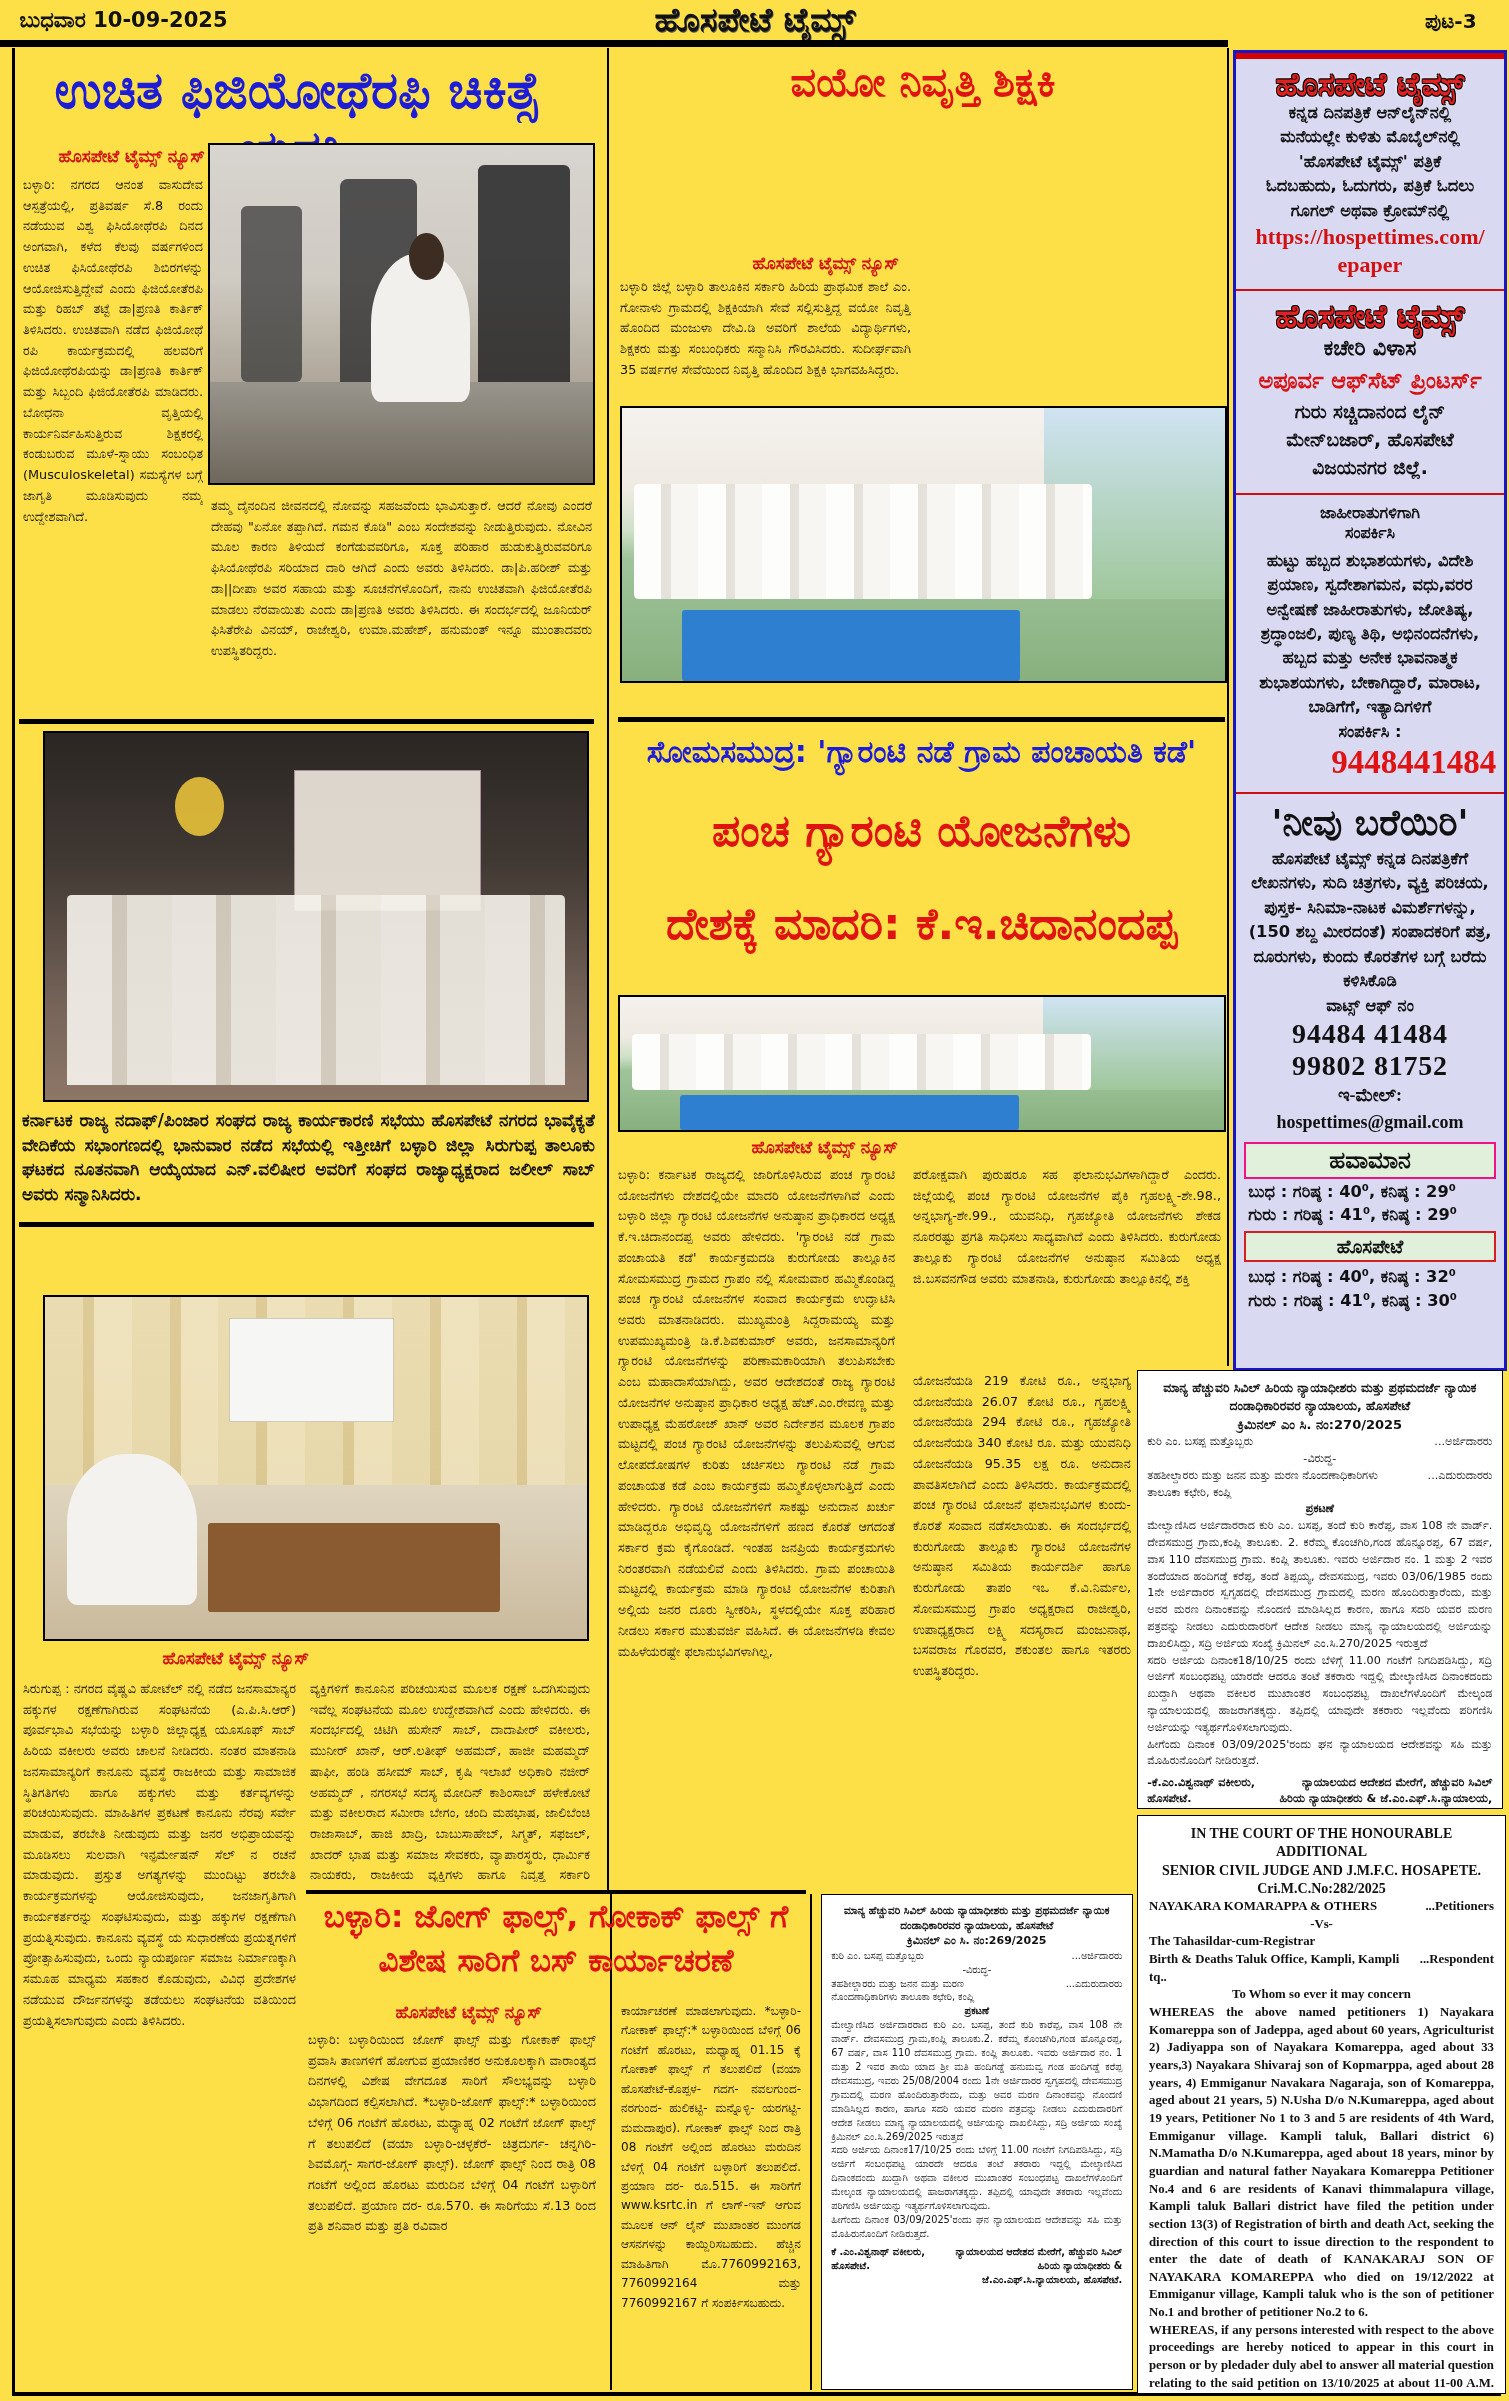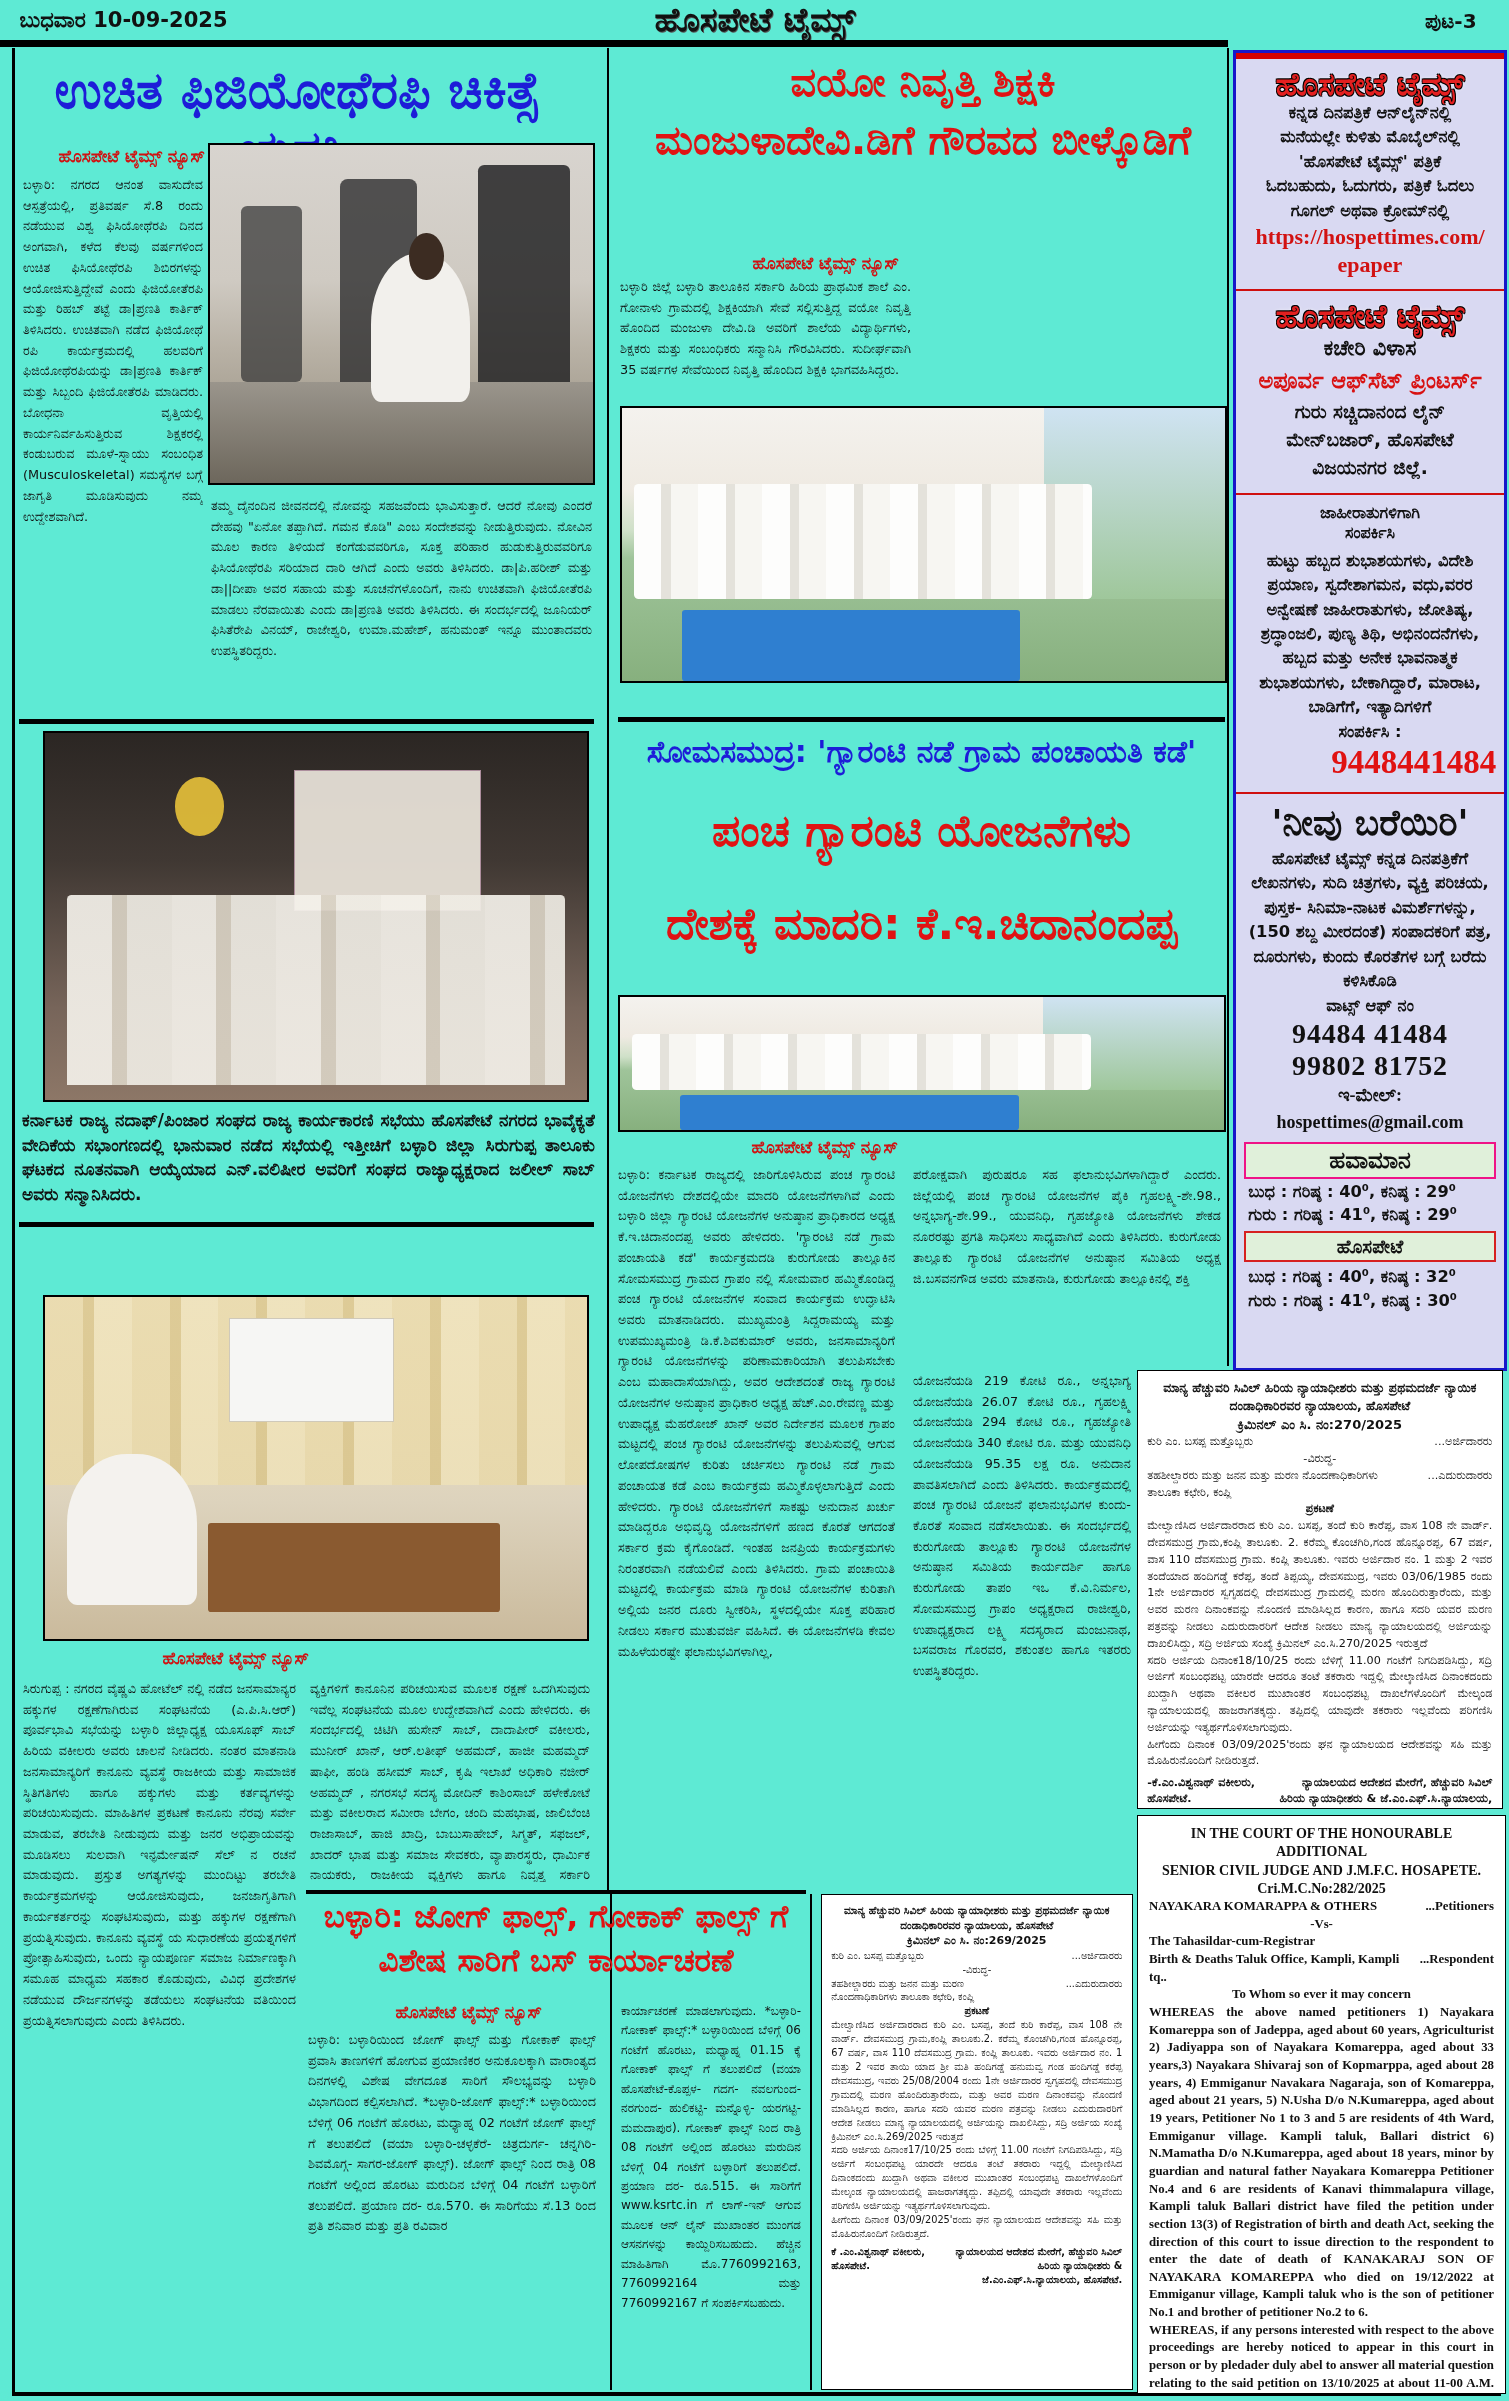--- a/index.html
+++ b/index.html
@@ -1,16 +1,16 @@
 <!DOCTYPE html>
 <html style="font-size:12.4px"><head>
 <meta charset="utf-8">
 <style>
   html,body{margin:0;padding:0;background:#e8e8e8;}
-  #page{position:relative;width:1510px;height:2401px;background:#5eead4;
+  #page{position:relative;width:1510px;height:2401px;background:#fde047;
         font-family:"DejaVu Sans","Liberation Sans",sans-serif;color:#111;overflow:hidden;}
   .abs{position:absolute;}
   .rule{background:#000;}
   .vline{background:#000;width:2.3px;}
   .headline-blue{color:#1d1dd8;font-weight:bold;text-align:center;line-height:1.15;}
   .headline-red{color:#e01313;font-weight:bold;text-align:center;line-height:1.12;}
   .kicker-blue{color:#1d1dd8;font-weight:bold;text-align:center;}
   .byline{color:#d01111;font-weight:bold;font-size:17px;text-align:right;}
   .body-txt{font-size:12.8px;line-height:1.62;text-align:justify;overflow:hidden;}
   .caption{font-weight:bold;font-size:17px;line-height:1.45;text-align:justify;overflow:hidden;}
@@ -115,21 +115,20 @@
         <div class="scr"></div>
         <div class="tb1"></div>
         <div class="pp"></div>
     </div>
   </div>
   <div class="abs byline" style="left:46px;top:1648px;width:263px;">ಹೊಸಪೇಟೆ ಟೈಮ್ಸ್ ನ್ಯೂಸ್</div>
   <div class="abs body-txt" style="left:23px;top:1679px;width:273px;height:703px;">ಸಿರುಗುಪ್ಪ : ನಗರದ ವೈಷ್ಣವಿ ಹೋಟೆಲ್ ನಲ್ಲಿ ನಡೆದ ಜನಸಾಮಾನ್ಯರ ಹಕ್ಕುಗಳ ರಕ್ಷಣೆಗಾಗಿರುವ ಸಂಘಟನೆಯ (ಎ.ಪಿ.ಸಿ.ಆರ್) ಪೂರ್ವಭಾವಿ ಸಭೆಯನ್ನು ಬಳ್ಳಾರಿ ಜಿಲ್ಲಾಧ್ಯಕ್ಷ ಯೂಸೂಫ್ ಸಾಬ್ ಹಿರಿಯ ವಕೀಲರು ಅವರು ಚಾಲನೆ ನೀಡಿದರು. ನಂತರ ಮಾತನಾಡಿ ಜನಸಾಮಾನ್ಯರಿಗೆ ಕಾನೂನು ವ್ಯವಸ್ಥೆ ರಾಜಕೀಯ ಮತ್ತು ಸಾಮಾಜಿಕ ಸ್ಥಿತಿಗತಿಗಳು ಹಾಗೂ ಹಕ್ಕುಗಳು ಮತ್ತು ಕರ್ತವ್ಯಗಳನ್ನು ಪರಿಚಯಿಸುವುದು. ಮಾಹಿತಿಗಳ ಪ್ರಕಟಣೆ ಕಾನೂನು ನೆರವು ಸರ್ವೇ ಮಾಡುವ, ತರಬೇತಿ ನೀಡುವುದು ಮತ್ತು ಜನರ ಅಭಿಪ್ರಾಯವನ್ನು ಮೂಡಿಸಲು ಸುಲವಾಗಿ ಇನ್ಫರ್ಮೇಷನ್ ಸೆಲ್ ನ ರಚನೆ ಮಾಡುವುದು. ಪ್ರಸ್ತುತ ಅಗತ್ಯಗಳನ್ನು ಮುಂದಿಟ್ಟು ತರಬೇತಿ ಕಾರ್ಯಕ್ರಮಗಳನ್ನು ಆಯೋಜಿಸುವುದು, ಜನಜಾಗೃತಿಗಾಗಿ ಕಾರ್ಯಕರ್ತರನ್ನು ಸಂಘಟಿಸುವುದು, ಮತ್ತು ಹಕ್ಕುಗಳ ರಕ್ಷಣೆಗಾಗಿ ಪ್ರಯತ್ನಿಸುವುದು. ಕಾನೂನು ವ್ಯವಸ್ಥೆ ಯ ಸುಧಾರಣೆಯ ಪ್ರಯತ್ನಗಳಿಗೆ ಪ್ರೋತ್ಸಾಹಿಸುವುದು, ಒಂದು ನ್ಯಾಯಪೂರ್ಣ ಸಮಾಜ ನಿರ್ಮಾಣಕ್ಕಾಗಿ ಸಮೂಹ ಮಾಧ್ಯಮ ಸಹಕಾರ ಕೊಡುವುದು, ವಿವಿಧ ಪ್ರದೇಶಗಳ ನಡೆಯುವ ದೌರ್ಜನಗಳನ್ನು ತಡೆಯಲು ಸಂಘಟನೆಯ ವತಿಯಿಂದ ಪ್ರಯತ್ನಿಸಲಾಗುವುದು ಎಂದು ತಿಳಿಸಿದರು.</div>
   <div class="abs body-txt" style="left:310px;top:1679px;width:280px;height:203px;">ವ್ಯಕ್ತಿಗಳಿಗೆ ಕಾನೂನಿನ ಪರಿಚಯಿಸುವ ಮೂಲಕ ರಕ್ಷಣೆ ಒದಗಿಸುವುದು ಇವೆಲ್ಲ ಸಂಘಟನೆಯ ಮೂಲ ಉದ್ದೇಶವಾಗಿದೆ ಎಂದು ಹೇಳಿದರು. ಈ ಸಂದರ್ಭದಲ್ಲಿ ಚಿಟಿಗಿ ಹುಸೇನ್ ಸಾಬ್, ದಾದಾಪೀರ್ ವಕೀಲರು, ಮುನೀರ್ ಖಾನ್, ಆರ್.ಲತೀಫ್ ಅಹಮದ್, ಹಾಜೀ ಮಹಮ್ಮದ್ ಷಾಫೀ, ಹಂಡಿ ಹಸೀಮ್ ಸಾಬ್, ಕೃಷಿ ಇಲಾಖೆ ಅಧಿಕಾರಿ ನಜೀರ್ ಅಹಮ್ಮದ್ , ನಗರಸಭೆ ಸದಸ್ಯ ಮೋದಿನ್ ಕಾಶಿಂಸಾಬ್ ಹಳೇಕೋಟೆ ಮತ್ತು ವಕೀಲರಾದ ಸಮೀರಾ ಬೇಗಂ, ಚಂದಿ ಮಹಭಾಷ, ಜಾಲಿಬೆಂಚಿ ರಾಜಾಸಾಬ್, ಹಾಜಿ ಖಾದ್ರಿ, ಬಾಬುಸಾಹೇಬ್, ಸಿಗ್ಮತ್, ಸಫಜಲ್, ಖಾದರ್ ಭಾಷ ಮತ್ತು ಸಮಾಜ ಸೇವಕರು, ವ್ಯಾಪಾರಸ್ಥರು, ಧಾರ್ಮಿಕ ನಾಯಕರು, ರಾಜಕೀಯ ವ್ಯಕ್ತಿಗಳು ಹಾಗೂ ನಿವೃತ್ತ ಸರ್ಕಾರಿ ಅಧಿಕಾರಿಗಳು ಪಾಲ್ಗೊಂಡರು</div>
 
   <div class="abs headline-red" style="left:620px;top:60px;width:606px;font-size:40px;">ವಯೋ ನಿವೃತ್ತಿ ಶಿಕ್ಷಕಿ</div>
-  <div class="abs headline-red" style="left:620px;top:118px;width:606px;font-size:40px;">ಮಂಜುಳಾದೇವಿ.ಡಿಗೆ ಗೌರವದ ಬೀಳ್ಕೊಡಿಗೆ</div>
   <div class="abs byline" style="left:643px;top:253px;width:256px;">ಹೊಸಪೇಟೆ ಟೈಮ್ಸ್ ನ್ಯೂಸ್</div>
   <div class="abs body-txt" style="left:620px;top:277px;width:291px;height:124px;">ಬಳ್ಳಾರಿ ಜಿಲ್ಲೆ ಬಳ್ಳಾರಿ ತಾಲೂಕಿನ ಸರ್ಕಾರಿ ಹಿರಿಯ ಪ್ರಾಥಮಿಕ ಶಾಲೆ ಎಂ. ಗೋನಾಳು ಗ್ರಾಮದಲ್ಲಿ ಶಿಕ್ಷಕಿಯಾಗಿ ಸೇವೆ ಸಲ್ಲಿಸುತ್ತಿದ್ದ ವಯೋ ನಿವೃತ್ತಿ ಹೊಂದಿದ ಮಂಜುಳಾ ದೇವಿ.ಡಿ ಅವರಿಗೆ ಶಾಲೆಯ ವಿದ್ಯಾರ್ಥಿಗಳು, ಶಿಕ್ಷಕರು ಮತ್ತು ಸಂಬಂಧಿಕರು ಸನ್ಮಾನಿಸಿ ಗೌರವಿಸಿದರು. ಸುದೀರ್ಘವಾಗಿ 35 ವರ್ಷಗಳ ಸೇವೆಯಿಂದ ನಿವೃತ್ತಿ ಹೊಂದಿದ ಶಿಕ್ಷಕಿ ಭಾಗವಹಿಸಿದ್ದರು.</div>
   <div class="abs photo ph-canopy" style="left:620px;top:406px;width:603px;height:273px;">
     <div class="ph-layer">
       <div class="sky"></div>
         <div class="row"></div>
         <div class="tbl"></div>
     </div>
   </div>
   <div class="abs rule" style="left:618px;top:717px;width:607px;height:4.6px;"></div>

